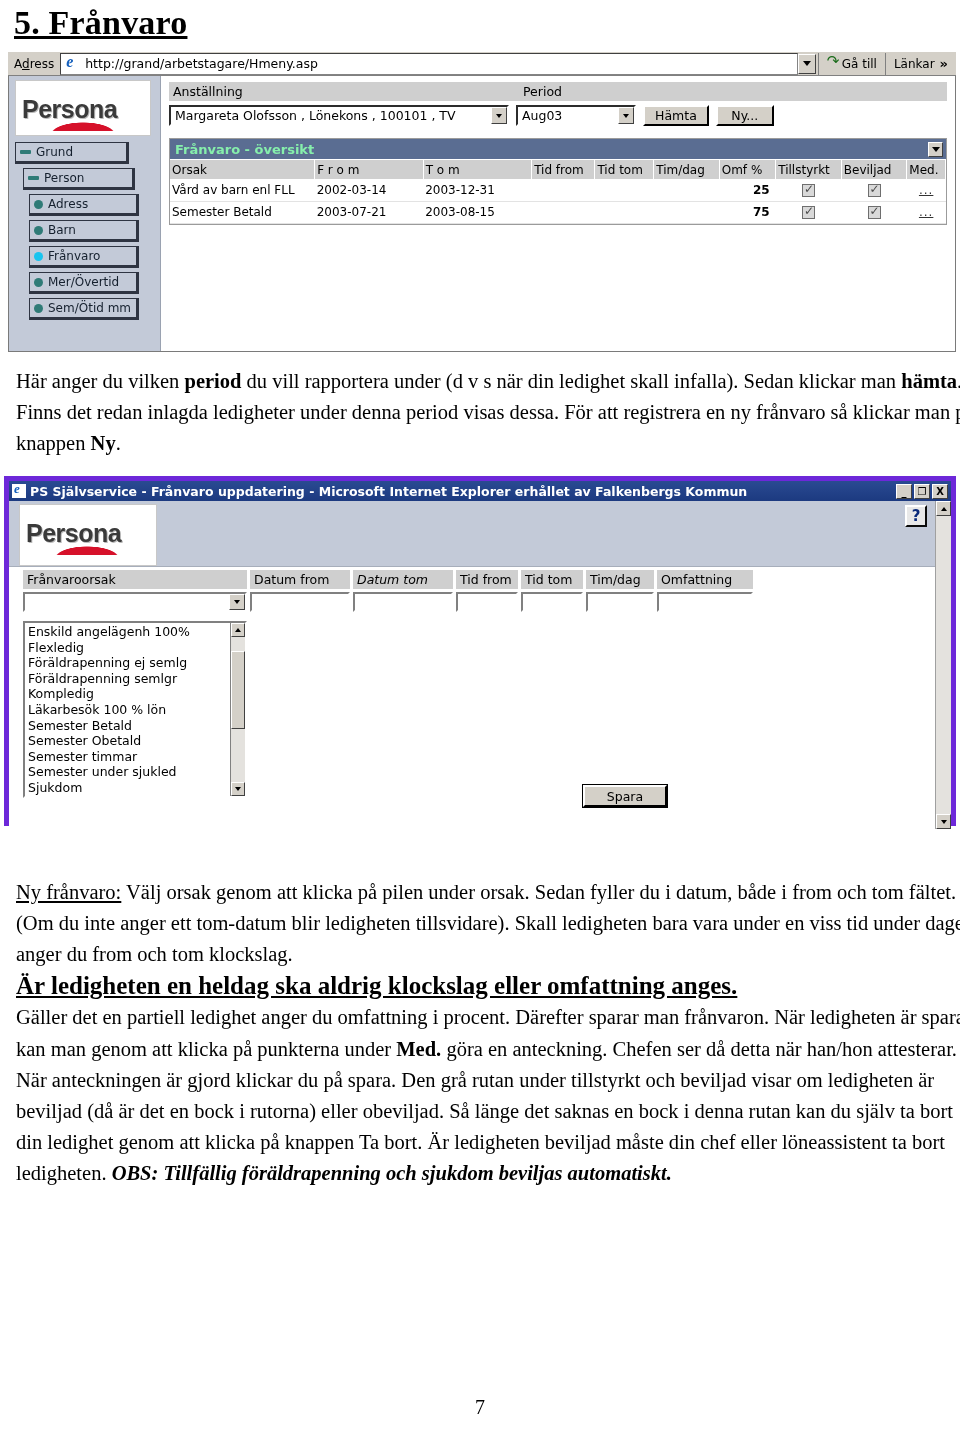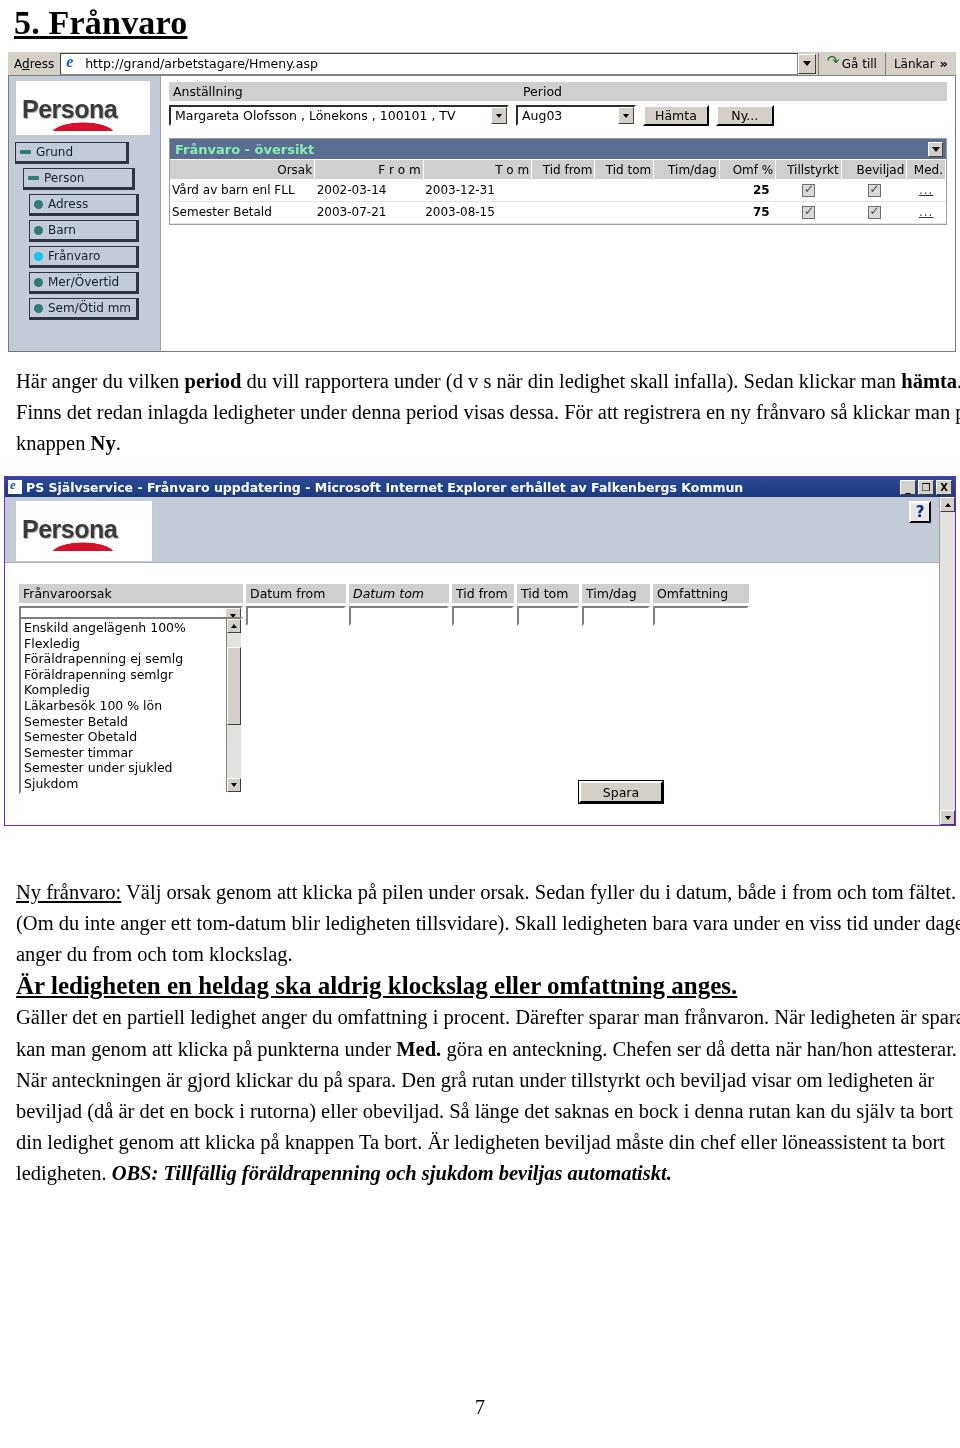--- a/index.html
+++ b/index.html
@@ -194,21 +194,21 @@
     border-bottom:1px solid #fff;
   }
   .ov-title .collapse {
     margin-left:auto; margin-right:3px;
     width:15px;height:15px; background:#d4d0c8;
     border:1px solid #fff; border-right-color:#404040;border-bottom-color:#404040;
     display:flex;align-items:center;justify-content:center;
   }
   .ov-table { width:100%; border-collapse:collapse; font-family:"DejaVu Sans", sans-serif; font-size:12px;}
   .ov-table th {
-    background:#cfcfcf; font-weight:normal; text-align:right;
+    background:#cfcfcf; font-weight:normal; text-align:left;
     padding:2px 2px; height:19px; white-space:nowrap;
     border-right:1px solid #fff;
   }
   .ov-table td { padding:3px 2px; height:22px; white-space:nowrap; vertical-align:middle; }
   .ov-table tr.datarow td { border-bottom:1px solid #e3e3e3; }
   .col-orsak { width: 128px; }
   .col-from  { width: 96px; }
   .col-tom   { width: 96px; }
   .col-tidf  { width: 56px; }
   .col-tidt  { width: 52px; }
@@ -242,21 +242,21 @@
   #p1 { position:absolute; left:0; top:366px; width:960px; }
   #p2 { position:absolute; left:0; top:877px; width:960px; }
   .bigbold {
     font-size: 25px; font-weight:bold; text-decoration:underline;
     line-height:1.28;
   }
   .u { text-decoration: underline; }
   .italbold { font-weight:bold; font-style:italic; }
 
   
-  #shot2 { left: 4px; top: 476px; width: 952px; height: 350px; border:1px solid #6d28d9;}
+  #shot2 { left: 4px; top: 476px; width: 952px; height: 350px; border:5px solid #6d28d9;}
   .ie-titlebar {
     height: 20px;
     background: linear-gradient(#2a4a92, #1c3a80);
     display:flex; align-items:center;
     color:#fff;
     font-family:"DejaVu Sans", sans-serif; font-size:12.5px; font-weight:bold;
     padding-left:3px;
   }
   .tb-icon {
     width:14px;height:14px;background:#ffffff;margin-right:4px;position:relative;flex:0 0 14px;
@@ -280,21 +280,21 @@
     border-bottom:1px solid #a7aebb;
     position:relative; padding: 3px 0 0 10px;
   }
   .help-q {
     position:absolute; right:8px; top:4px;
     width:22px;height:22px;background:#e8e8e8;
     border:2px outset #d4d0c8; border-color:#fff #606060 #606060 #fff;
     display:flex;align-items:center;justify-content:center;
     font-family:"DejaVu Sans", sans-serif; font-weight:bold; font-size:15px; color:#0a2a7a;
   }
-  .b2-form { padding: 21px 0 0 14px; position:relative; height:260px;}
+  .b2-form { padding: 3px 0 0 14px; position:relative; height:260px;}
   .fhdr {
     display:flex; font-family:"DejaVu Sans", sans-serif; font-size:12.5px;
     height:19px; align-items:center;
   }
   .fhdr > div { background:#cfcfcf; height:19px; display:flex; align-items:center;
                 padding-left:4px; margin-right:3px; white-space:nowrap; }
   .finputs { display:flex; margin-top:3px; }
   .finputs > div { margin-right:3px; height:20px; background:#fff;
      border:2px solid; border-color:#808080 #ffffff #ffffff #808080; }
   .w-orsak { width: 224px; }

